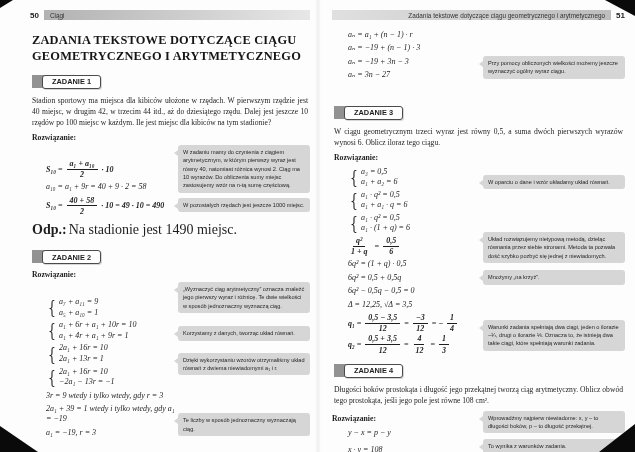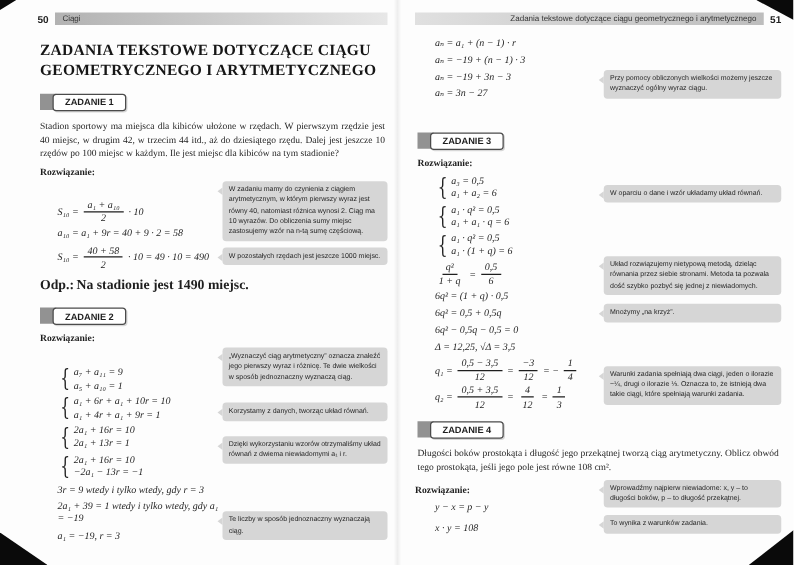--- a/index.html
+++ b/index.html
@@ -33,37 +33,37 @@
   .prob{font-size:7.6px;line-height:1.45;text-align:justify;margin:0 2px 5px 2px;}
   .sol-label{font-weight:bold;font-size:7.7px;margin:3px 0 3px 2px;}
 
   .sol-grid{display:flex;align-items:flex-end;}
   .math-col{flex:1;padding-left:16px;min-width:0;}
   .notes-col{flex:none;display:flex;flex-direction:column;}
   .page-left .notes-col{width:132px;}
   .page-right .notes-col{width:142px;}
 
   .mline{font-style:italic;font-size:8px;line-height:1.3;margin:3px 0;}
-  .frac-row{display:flex;align-items:center;gap:4px;font-style:italic;font-size:8px;margin:1px 0;}
+  .frac-row{display:flex;align-items:center;gap:4px;font-style:italic;font-size:8px;margin:1px 0;font-weight:bold;}
   .frac{display:inline-flex;flex-direction:column;align-items:center;line-height:1.15;}
   .frac .num{border-bottom:.8px solid #1e1e1e;padding:0 3px .5px;}
   .frac .den{padding:.5px 3px 0;}
 
   .sys{display:flex;align-items:center;margin:2px 0;}
   .sys .brace{font-family:"DejaVu Serif",serif;font-style:normal;font-size:19px;line-height:1;
               transform:scaleX(.65);margin-right:1px;color:#1e1e1e;}
   .sysline{font-style:italic;font-size:8px;line-height:1.32;}
 
   .note{position:relative;background:#d6d6d6;border-radius:3px;padding:3px 5px;
         font-family:"Liberation Sans","DejaVu Sans",sans-serif;font-size:5.6px;line-height:1.5;
         color:#262626;margin-bottom:5px;}
   .note::before{content:"";position:absolute;left:-4px;top:5px;width:0;height:0;
         border-top:3px solid transparent;border-bottom:3px solid transparent;border-right:4px solid #d6d6d6;}
 
-  .answer{font-size:11px;margin:5px 0 0 2px;font-weight:bold;}
+  .answer{font-size:14px;margin:5px 0 0 2px;}
   .answer b{margin-right:2px;}
 </style>
 </head>
 <body>
 
 <div class="sheet">
 
   <div class="page page-left">
     <div class="pagehead">
       <span class="pagenum">50</span>
@@ -180,20 +180,21 @@
       </div>
       <div class="notes-col">
         <div class="note" style="margin-top:11px">Przy pomocy obliczonych wielkości możemy jeszcze wyznaczyć ogólny wyraz ciągu.</div>
       </div>
     </div>
 
     <div class="badge" style="margin-top:22px">
       <span class="sq"></span>
       <span class="bx">ZADANIE 3</span>
     </div>
+    <div class="prob">W ciągu geometrycznym trzeci wyraz jest równy 0,5, a suma dwóch pierwszych wyrazów wynosi 6. Oblicz iloraz tego ciągu.</div>
     <div class="sol-label">Rozwiązanie:</div>
 
     <div class="sol-grid">
       <div class="math-col">
         <div class="sys">
           <span class="brace">{</span>
           <div class="lines">
             <div class="sysline">a₃ = 0,5</div>
             <div class="sysline">a₁ + a₂ = 6</div>
           </div>

